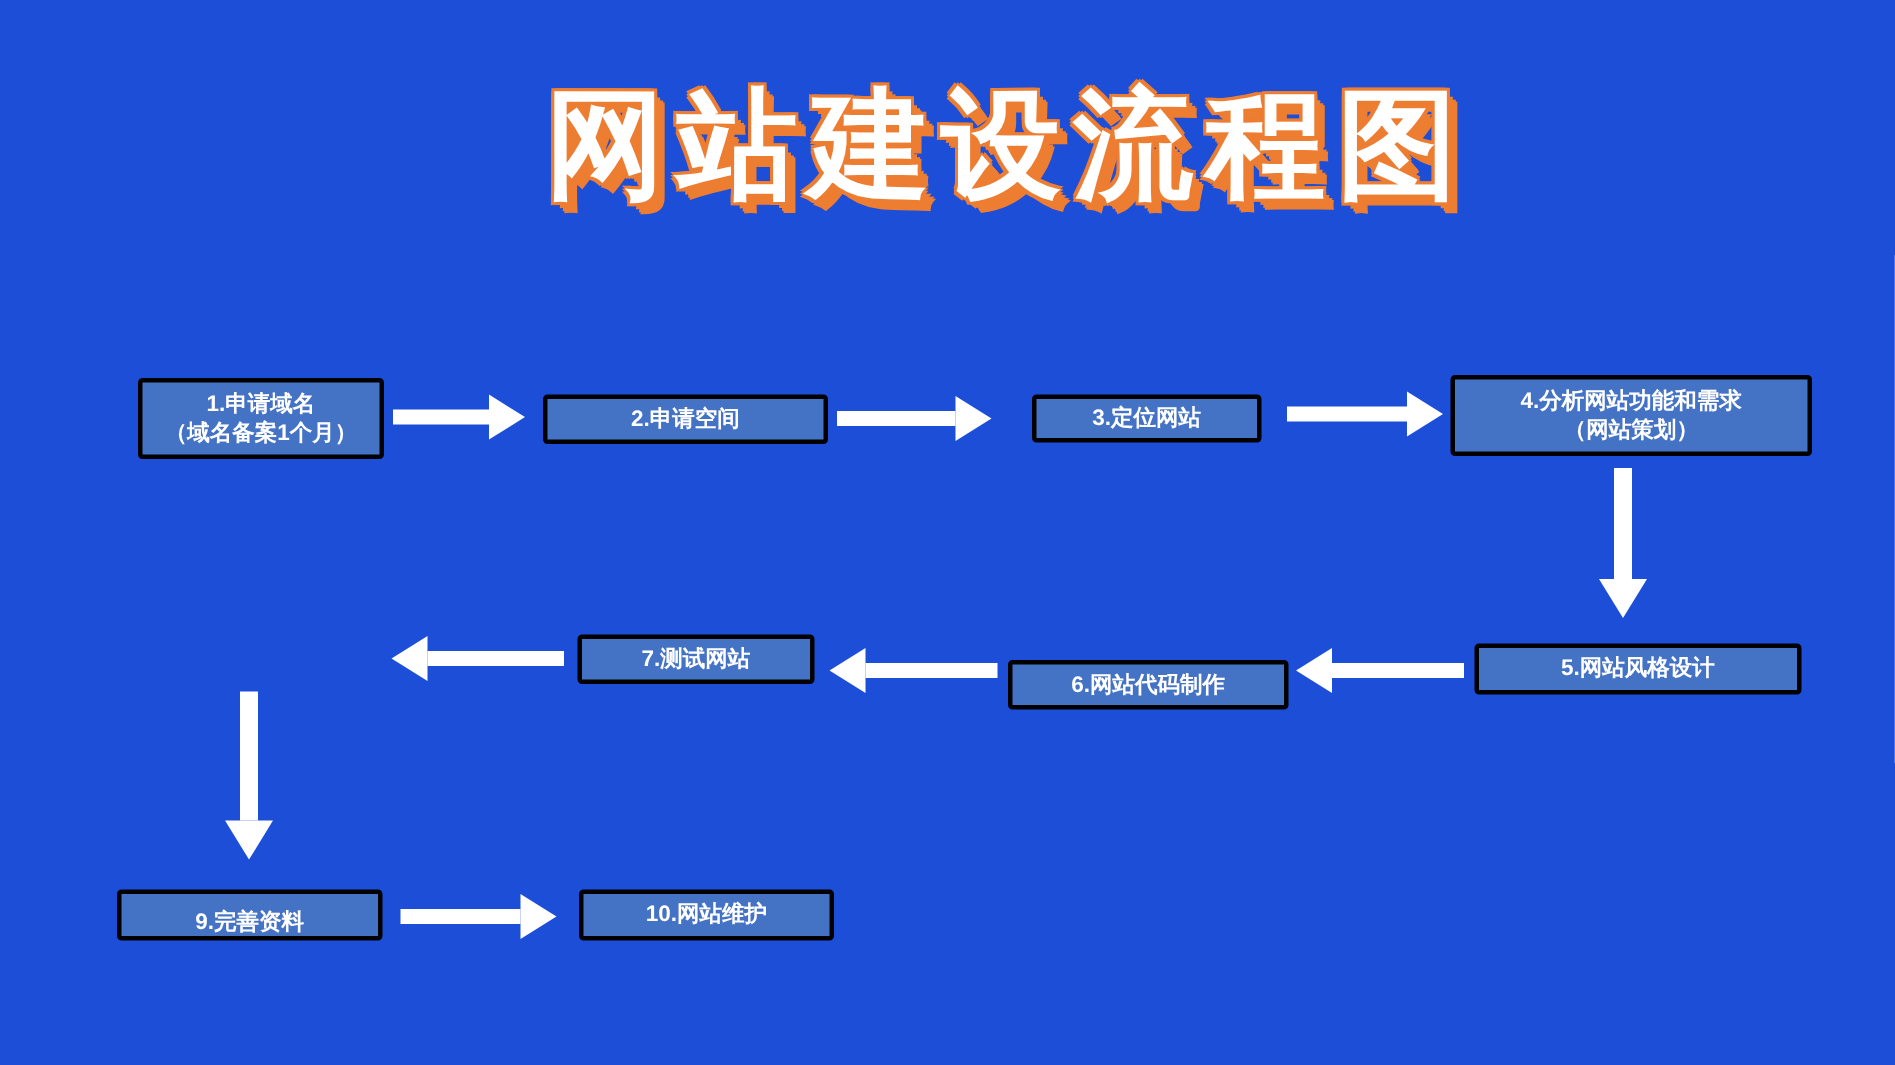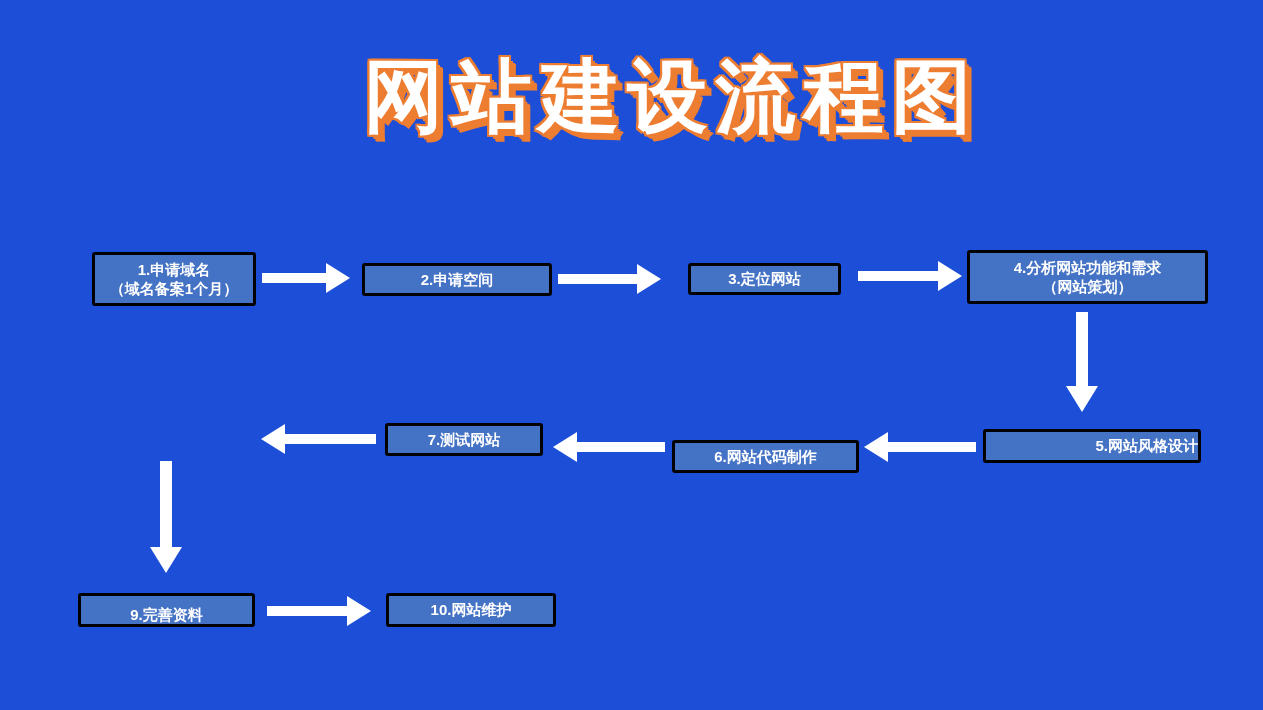--- a/index.html
+++ b/index.html
@@ -41,21 +41,21 @@
     align-items:center;
     justify-content:center;
     text-align:center;
     white-space:nowrap;
   }
   .box span{display:block;}
   .b1 {left:92px;  top:252px; width:164px; height:54px;}
   .b2 {left:362px; top:263px; width:190px; height:33px;text-align:right;}
   .b3 {left:688px; top:263px; width:153px; height:32px;}
   .b4 {left:948px; top:250px; width:241px; height:54px;margin-left:19px;}
-  .b5 {left:983px; top:429px; width:218px; height:34px;align-items:flex-end;}
+  .b5 {left:983px; top:429px; width:218px; height:34px;}
   .b6 {left:672px; top:440px; width:187px; height:33px;}
   .b7 {left:385px; top:423px; width:158px; height:33px;}
   .b8 {left:80px;  top:423px; width:176px; height:33px;}
   .b9 {left:78px;  top:593px; width:177px; height:34px;justify-content:flex-end;}
   .b10{left:386px; top:593px; width:170px; height:34px;}
 
   .arrow{position:absolute;display:flex;}
   .arrow.h{flex-direction:row;align-items:center;}
   .arrow.v{flex-direction:column;align-items:center;}
   .shaft-h{flex:1;height:10px;background:#FFFFFF;}

